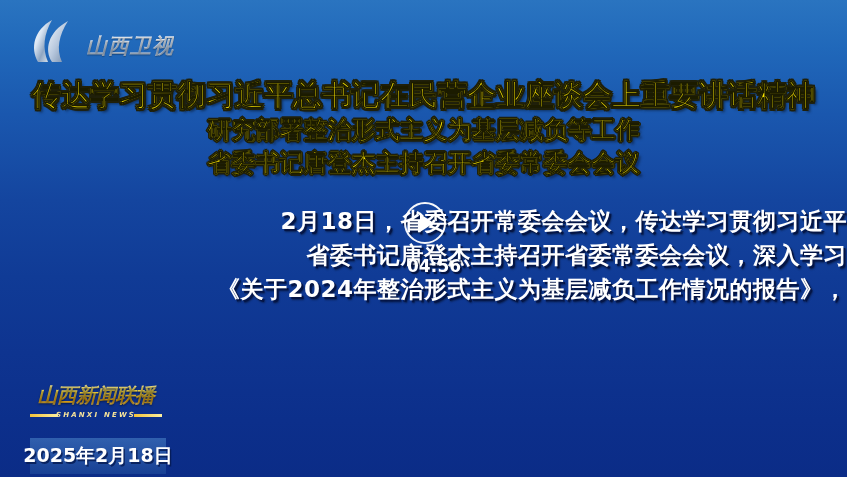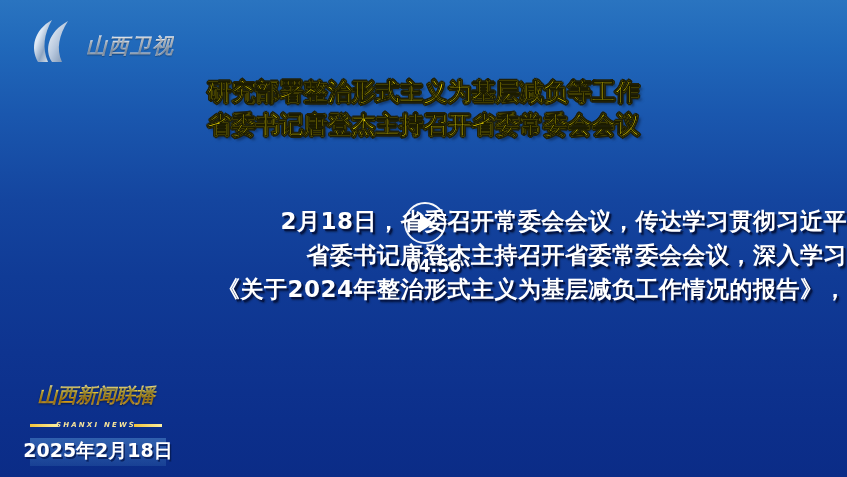--- a/index.html
+++ b/index.html
@@ -166,21 +166,21 @@
     background: linear-gradient(180deg,#fff9c0 0%,#ffe14a 38%,#eaa814 72%,#ffe98a 100%);
     -webkit-background-clip: text;
     background-clip: text;
     color: transparent;
     text-shadow: 0 1px 2px rgba(0,0,0,.45);
     white-space: nowrap;
   }
   #program-badge .badge-rule {
     position: relative;
     height: 11px;
-    margin-top: 12px;
+    margin-top: 2px;
   }
   #program-badge .badge-rule .bar {
     position: absolute;
     top: 4px;
     height: 3px;
     background: linear-gradient(90deg,#f2c23a,#fdf0a0);
   }
   #program-badge .badge-rule .bar.left { left: 0; width: 28px; }
   #program-badge .badge-rule .bar.right { right: 0; width: 28px; }
   #program-badge .badge-en {
@@ -192,24 +192,24 @@
     font-weight: bold;
     color: #f6e39a;
     line-height: 11px;
     white-space: nowrap;
   }
   #program-date {
     position: absolute;
     left: 30px;
     top: 438px;
     width: 136px;
-    height: 28px;
+    height: 36px;
     background: linear-gradient(180deg, rgba(70,126,196,.62), rgba(38,86,162,.48));
     display: flex;
-    align-items: flex-start;
+    align-items: center;
     justify-content: center;
   }
   #program-date .date-text {
     font-size: 19px;
     font-weight: bold;
     color: #ffffff;
     letter-spacing: 0px;
     text-shadow: 1.5px 1.5px 0 rgba(5,25,80,.8);
     white-space: nowrap;
   }
@@ -236,20 +236,21 @@
           </linearGradient>
         </defs>
         <path d="M10 44 C2 30 6 12 24 2 C16 16 14 30 20 44 Z" fill="url(#gmark)"></path>
         <path d="M24 44 C16 32 20 14 40 3 C31 17 28 31 34 44 Z" fill="url(#gmark2)"></path>
       </svg>
     </span>
     <span class="logo-cn">山西卫视</span>
   </div>
 
   <div id="headline-block">
+    <div class="headline-main">传达学习贯彻习近平总书记在民营企业座谈会上重要讲话精神</div>
     <div class="headline-sub">研究部署整治形式主义为基层减负等工作</div>
     <div class="headline-sub">省委书记唐登杰主持召开省委常委会会议</div>
   </div>
 
   <div id="body-block">
     <div class="body-line">2月18日，省委召开常委会会议，传达学习贯彻习近平</div>
     <div class="body-line">省委书记唐登杰主持召开省委常委会会议，深入学习</div>
     <div class="body-line">《关于2024年整治形式主义为基层减负工作情况的报告》，</div>
   </div>
 

